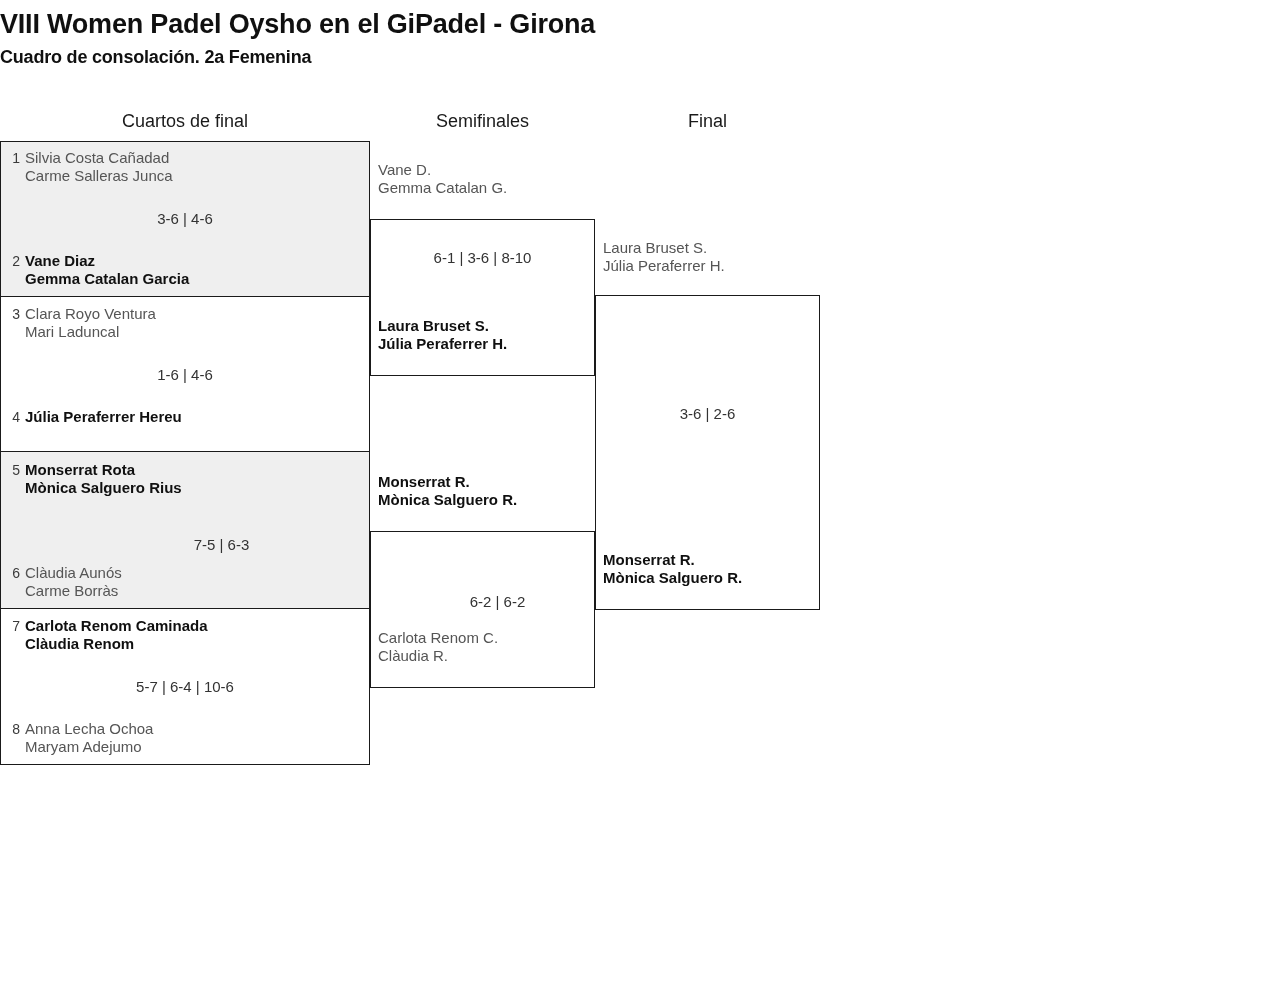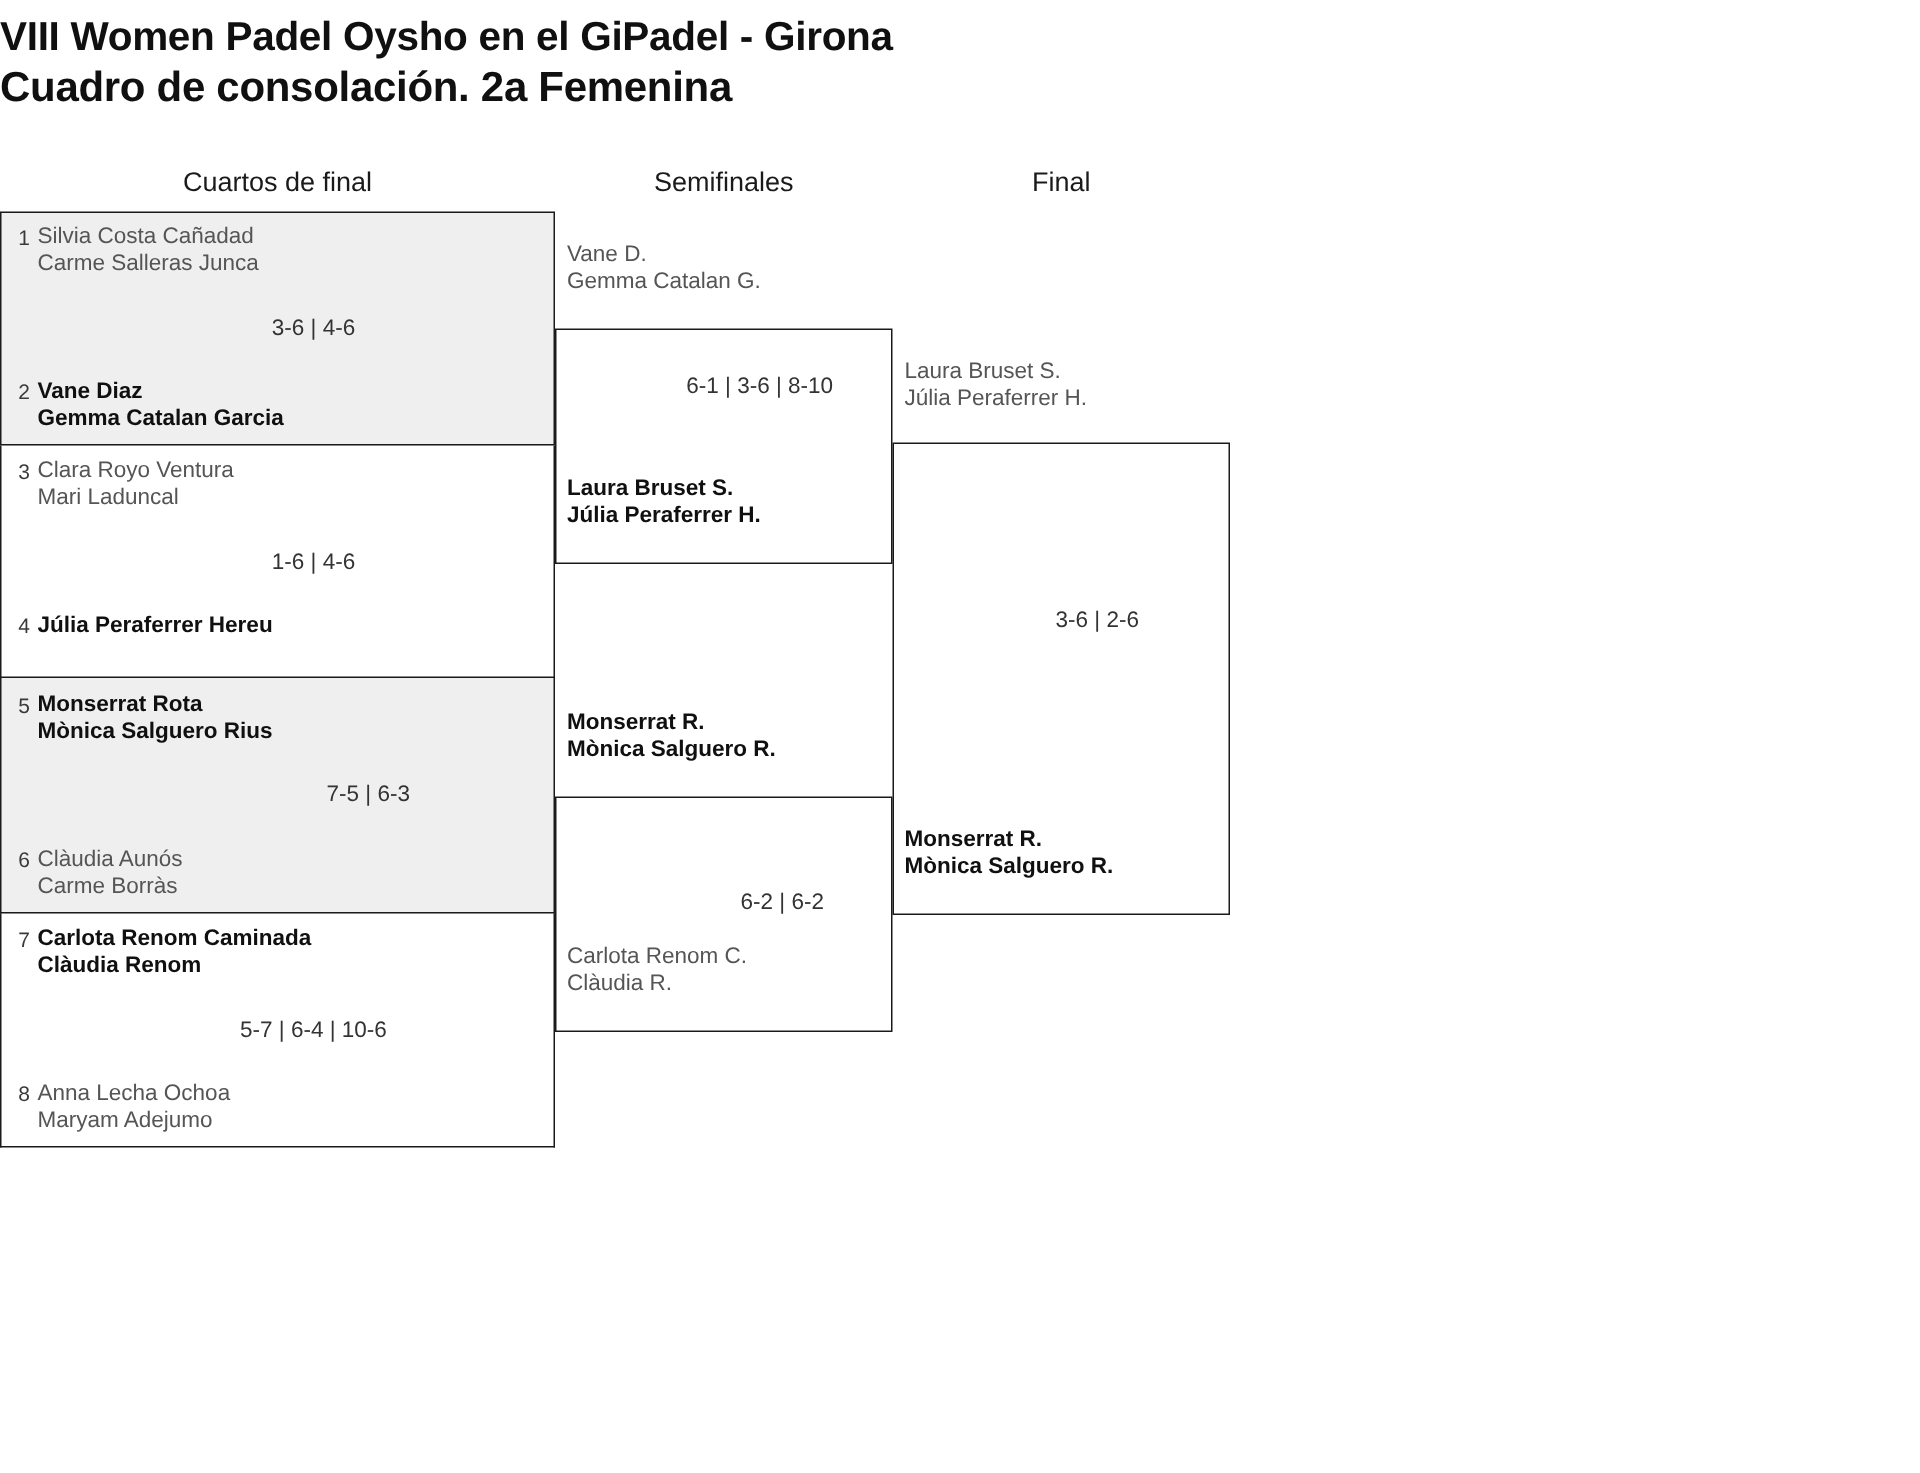--- a/index.html
+++ b/index.html
@@ -26,21 +26,21 @@
     font-weight: 700;
     letter-spacing: -0.2px;
     line-height: 33px;
     color: #101010;
     white-space: pre;
   }
   #draw-subtitle {
     position: absolute;
     left: 0px;
     top: 41px;
-    font-size: 28px;
+    font-size: 18px;
     font-weight: 700;
     letter-spacing: -0.2px;
     line-height: 33px;
     color: #101010;
     white-space: pre;
   }
 
   
   .round-header {
     position: absolute;
@@ -118,21 +118,20 @@
   .player.winner .line { color: #101010; font-weight: 700; }
 
   
   .score {
     position: absolute;
     font-size: 15px;
     color: #333333;
     text-align: center;
     white-space: nowrap;
     line-height: 18px;
-    padding-left: 24px;
   }
 </style>
 </head>
 <body>
 
 <div id="tournament-title">VIII Women Padel Oysho en el GiPadel - Girona</div>
 <div id="draw-subtitle">Cuadro de consolación. 2a Femenina</div>
 
 <div id="round-header-0" class="round-header">Cuartos de final</div>
 <div id="round-header-1" class="round-header">Semifinales</div>
@@ -176,21 +175,21 @@
     </span>
   </div>
 
   <div class="player r0 winner" style="left:0px; top:461px; width:370px; height:36px;">
     <span class="seed">5</span>
     <span class="names">
       <span class="line">Monserrat Rota</span>
       <span class="line">Mònica Salguero Rius</span>
     </span>
   </div>
-  <div class="score" style="left:0px; top:521px; width:443px;">7-5 | 6-3</div>
+  <div class="score" style="left:0px; top:536px; width:443px;">7-5 | 6-3</div>
   <div class="player r0 loser" style="left:0px; top:564px; width:370px; height:36px;">
     <span class="seed">6</span>
     <span class="names">
       <span class="line">Clàudia Aunós</span>
       <span class="line">Carme Borràs</span>
     </span>
   </div>
 
   <div class="player r0 winner" style="left:0px; top:617px; width:370px; height:36px;">
     <span class="seed">7</span>

